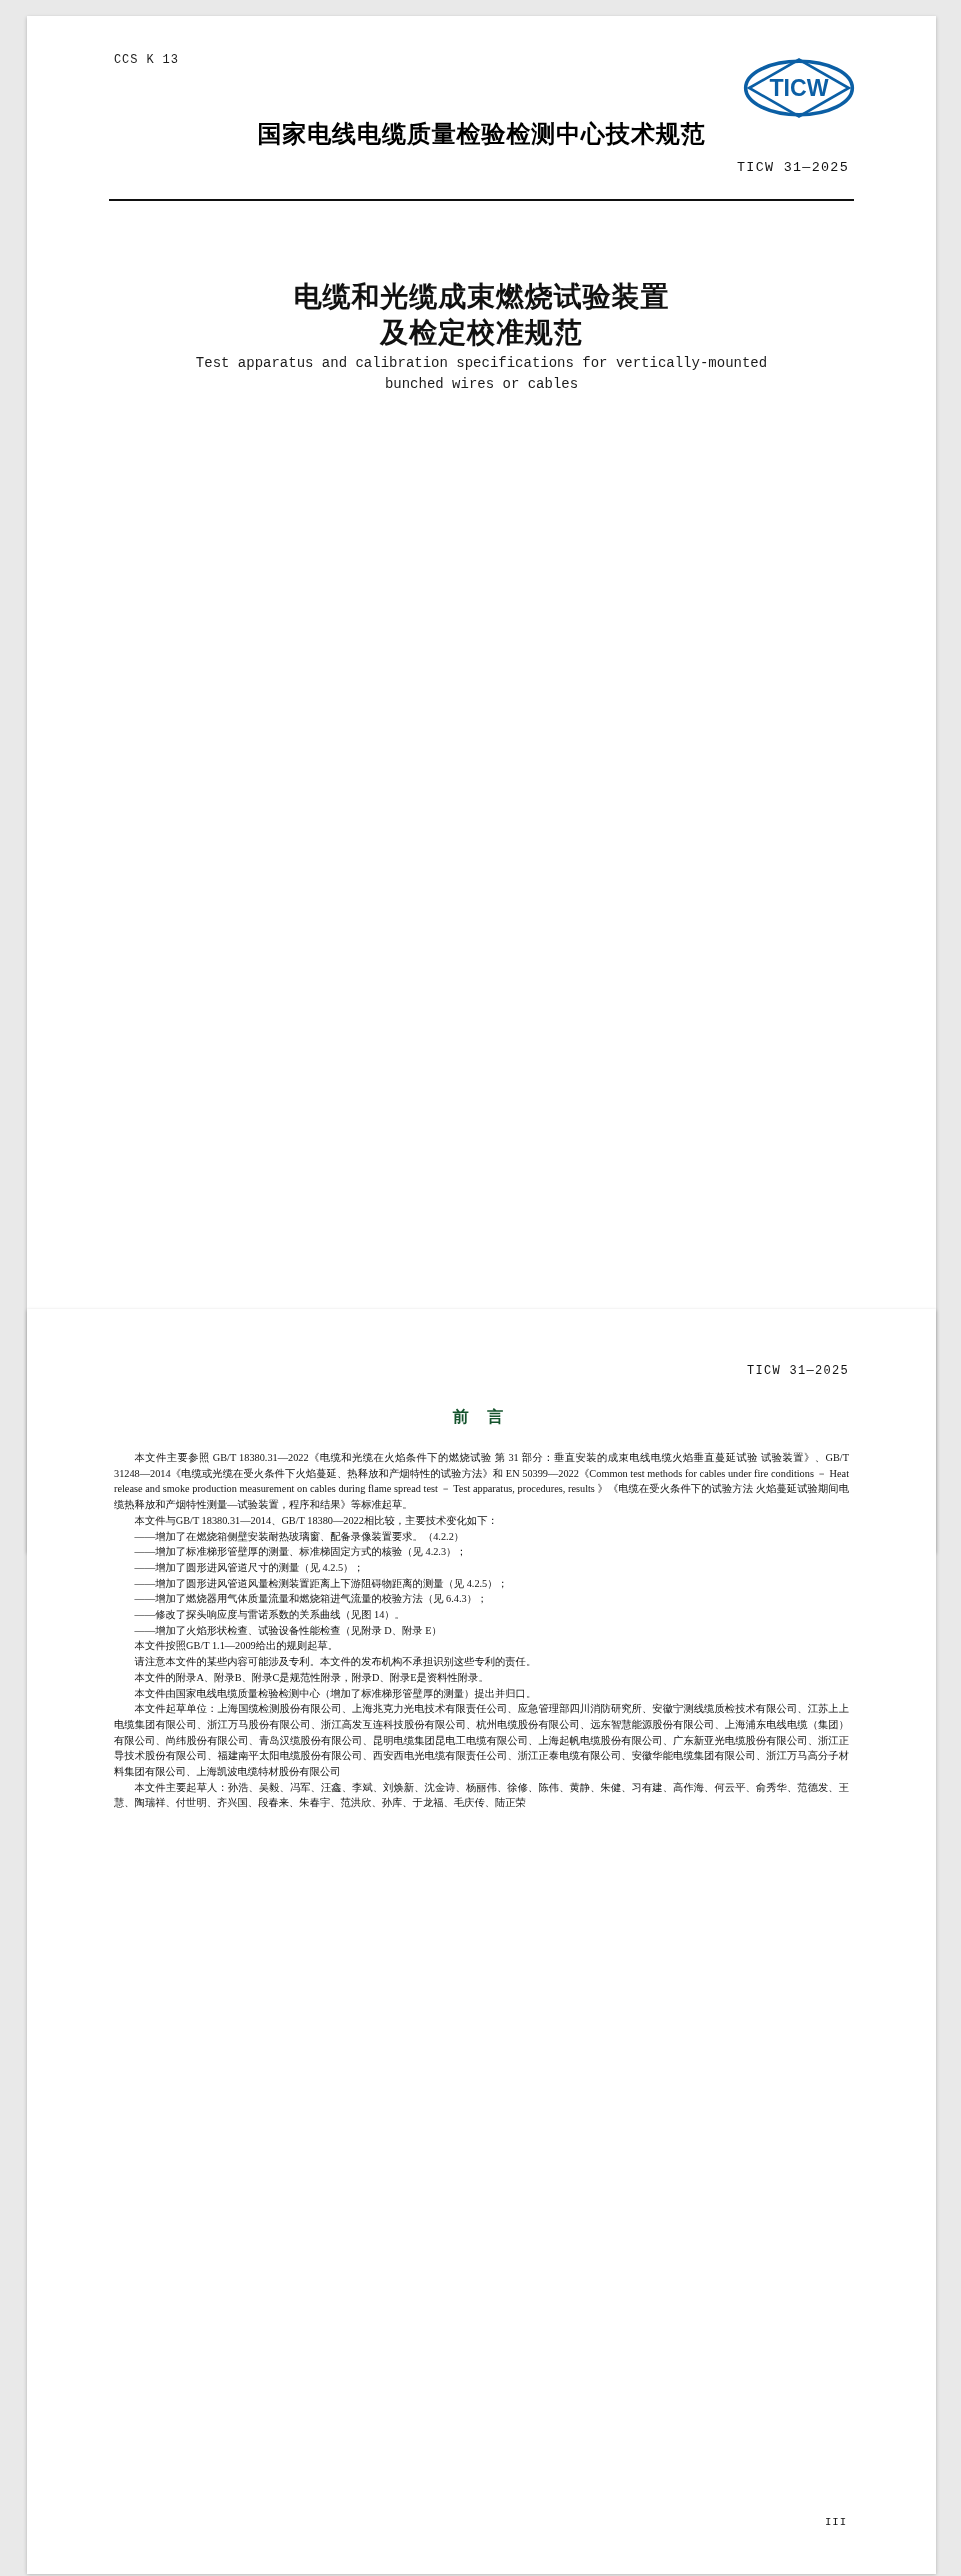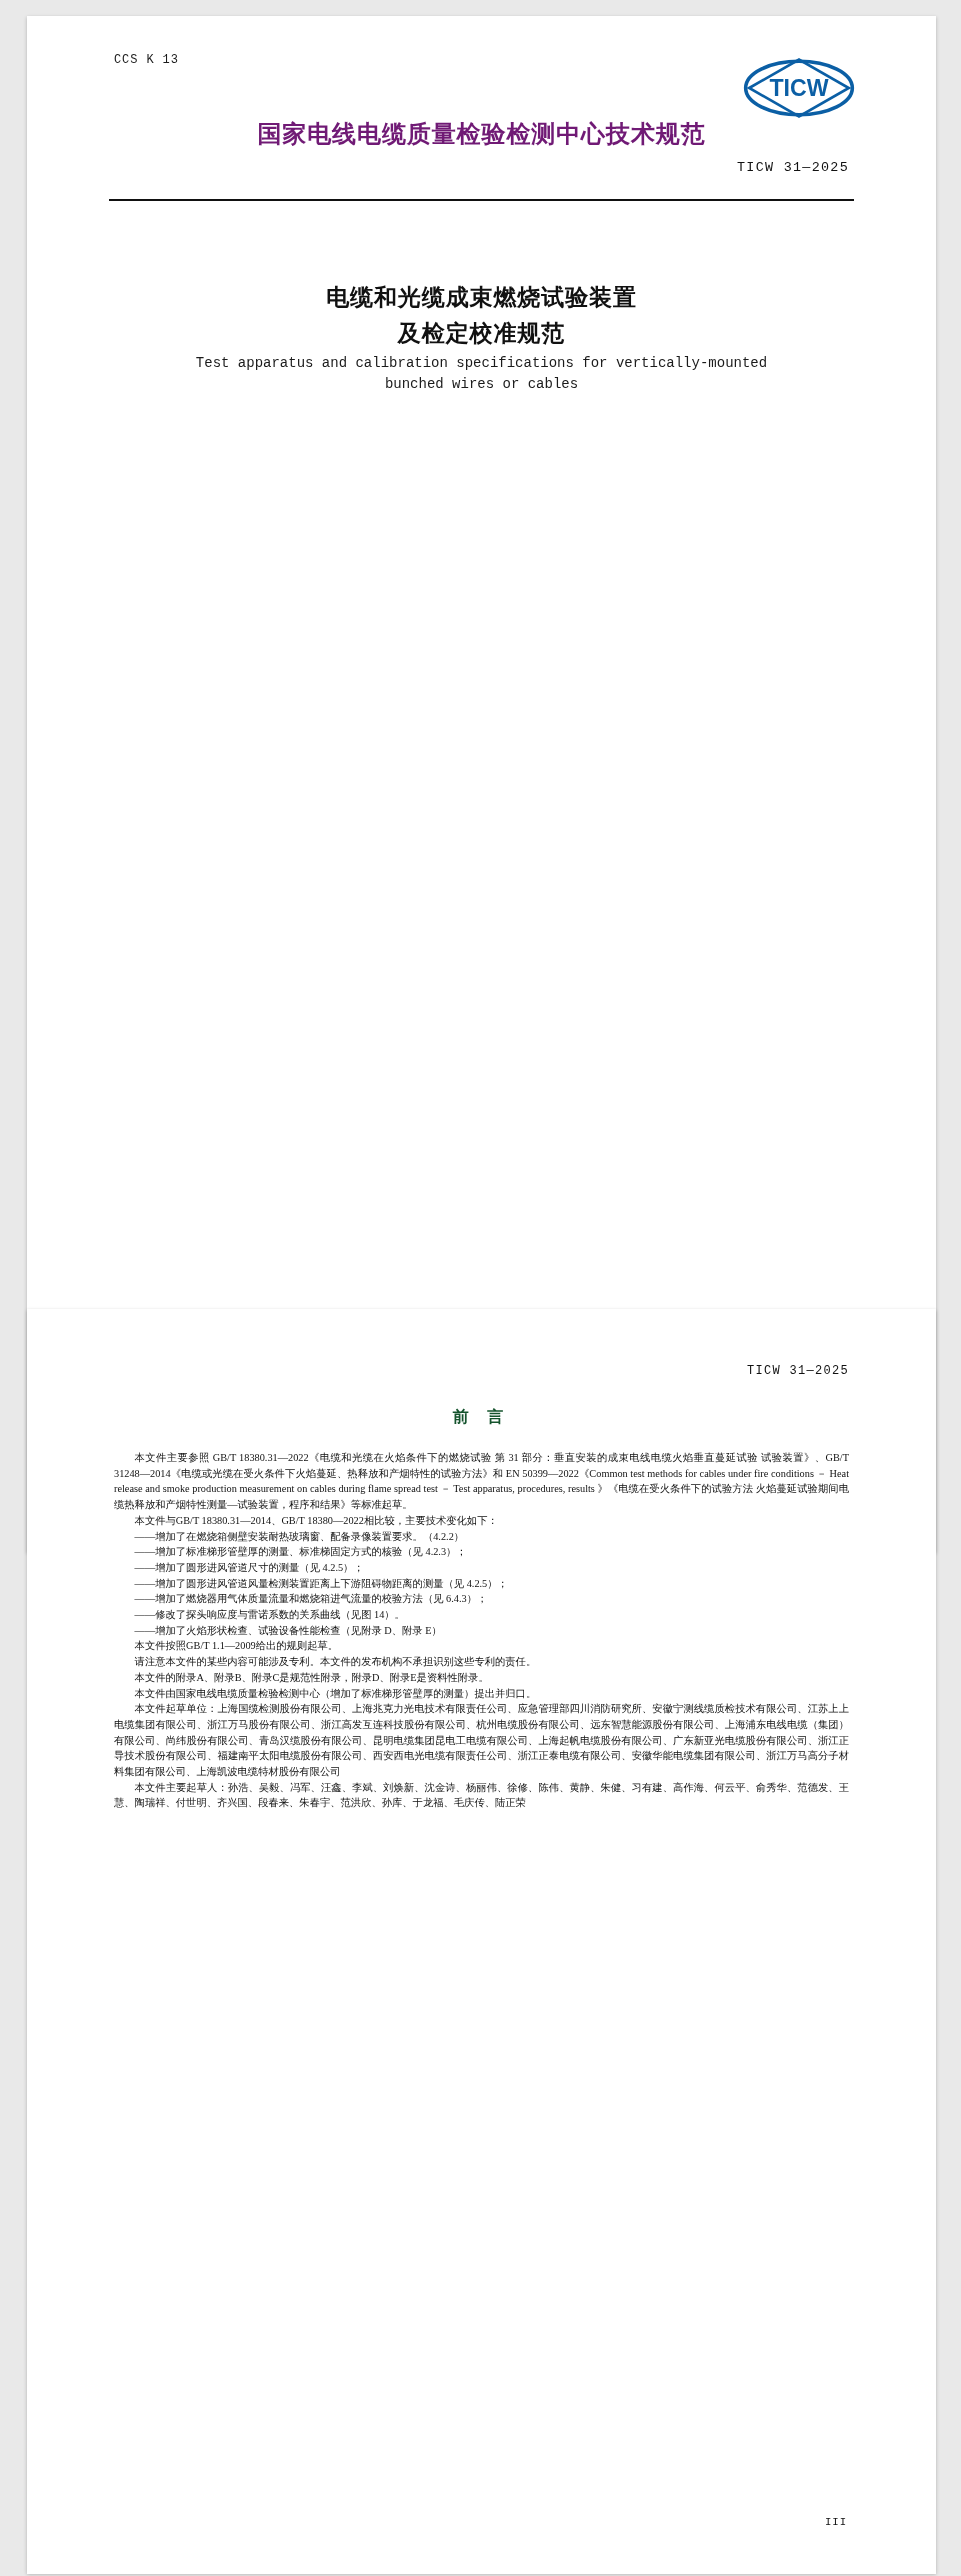--- a/index.html
+++ b/index.html
@@ -61,21 +61,21 @@
   .main-title {
     position: absolute;
     top: 102px;
     left: 0;
     right: 0;
     text-align: center;
     font-family: "Liberation Sans", sans-serif;
     font-weight: bold;
     font-size: 24px;
     letter-spacing: 0.9px;
-    color: #701a75;
+    color: #000000;
   }
   .std-no {
     position: absolute;
     top: 144px;
     right: 25px;
     font-family: "Liberation Mono", monospace;
     font-size: 13.4px;
     letter-spacing: 1.3px;
     color: #111;
   }
@@ -88,21 +88,21 @@
     background: #111;
   }
 
   .doc-title {
     position: absolute;
     top: 263px;
     left: 0; right: 0;
     text-align: center;
     font-family: "Liberation Sans", sans-serif;
     font-weight: bold;
-    font-size: 23px;
+    font-size: 28px;
     line-height: 36px;
     letter-spacing: 0.9px;
     color: #111;
   }
   .doc-title-en {
     position: absolute;
     top: 337px;
     left: 80px; right: 80px;
     text-align: center;
     font-family: Liberation Mono, monospace;

